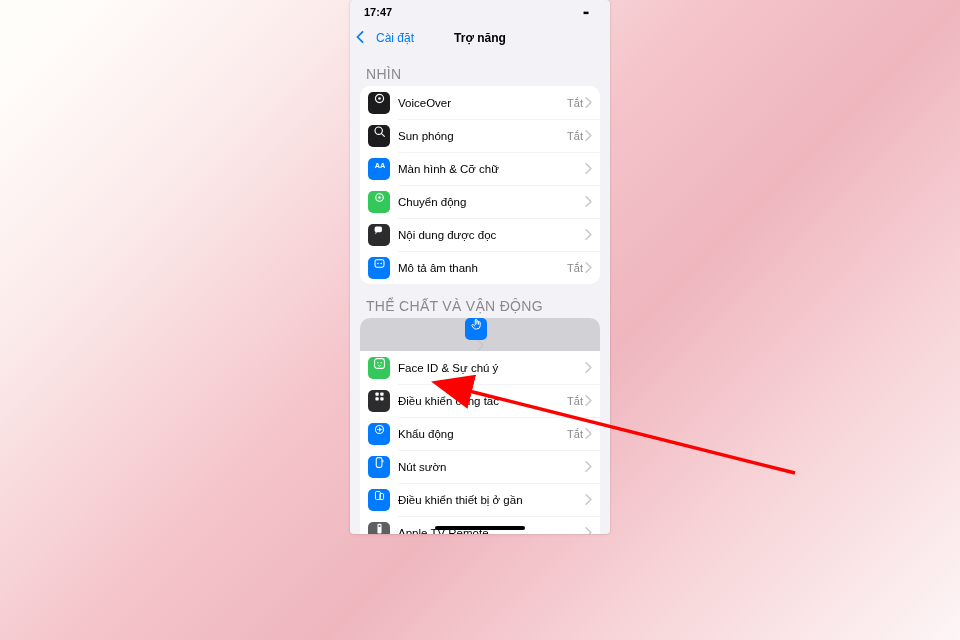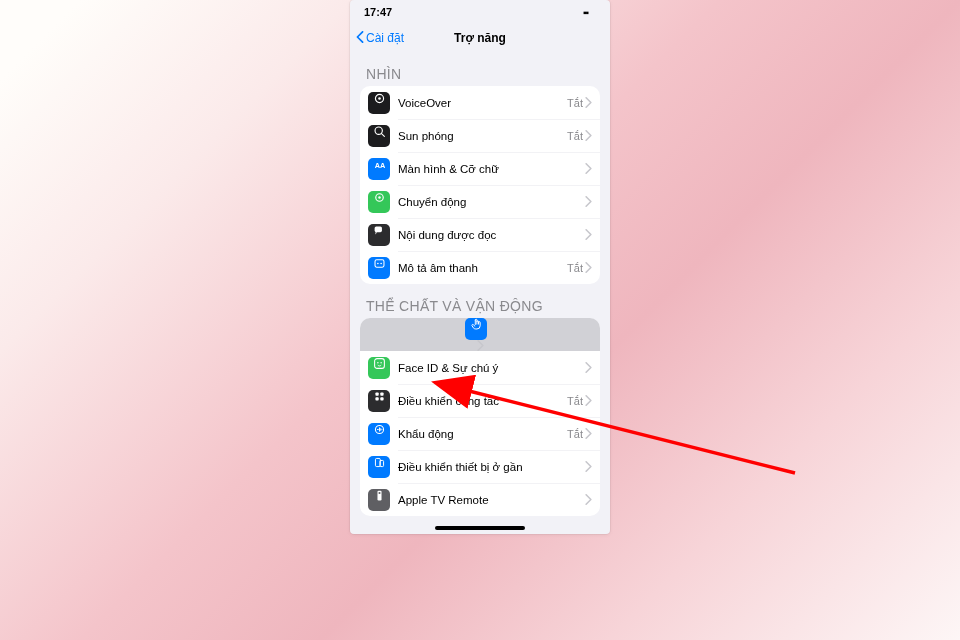--- a/index.html
+++ b/index.html
@@ -20,21 +20,21 @@
   
   .status { height:24px; display:flex; align-items:center; justify-content:space-between;
             padding:0 14px; font-size:11px; font-weight:600; color:#000;}
   .status-icons { display:flex; gap:4px; align-items:center; font-size:10px;}
   .sig { letter-spacing:-1px;}
   .wifi-ic,.batt-ic{display:inline-block;}
   .wifi-ic svg,.batt-ic svg{display:block;}
   
   .nav { height:28px; display:flex; align-items:center; justify-content:center;
          position:relative; font-size:12px;}
-  .back { position:absolute; left:6px; display:flex; align-items:flex-start; gap:2px;
+  .back { position:absolute; left:6px; display:flex; align-items:flex-start; gap:12px;
           color:#007aff; font-size:12px; }
   .back svg{display:block;}
   .title { font-weight:600; color:#000; }
   
   .content{ flex:1; overflow:hidden; padding:0 10px 0 10px;}
   .sect-h { font-size:14px; color:#8a8a8e; letter-spacing:.3px; padding:14px 6px 4px 6px;}
   .group { background:#fff; border-radius:10px; overflow:hidden; }
   .row { display:flex; align-items:center; height:33px; padding:0 8px 0 8px; position:relative;}
   .row + .row::before{
     content:""; position:absolute; left:38px; right:0; top:0; height:1px;
@@ -246,20 +246,34 @@
         <span class="value">Tắt</span>
         <span class="chev">
             <svg viewBox="0 0 8 14">
               <path d="M1 1l6 6-6 6" fill="none" stroke="currentColor" stroke-width="2" stroke-linecap="round" stroke-linejoin="round"></path>
             </svg>
           </span>
       </div>
       <div class="row">
         <span class="icon-box c-blue">
             <svg viewBox="0 0 16 16">
+              <rect x="4" y="2" width="7" height="12" rx="2" fill="none" stroke="#fff" stroke-width="1.3"></rect>
+              <rect x="11.5" y="5" width="1.3" height="3" rx="0.6" fill="#fff"></rect>
+            </svg>
+          </span>
+        <span class="label">Nút sườn</span>
+        <span class="chev">
+            <svg viewBox="0 0 8 14">
+              <path d="M1 1l6 6-6 6" fill="none" stroke="currentColor" stroke-width="2" stroke-linecap="round" stroke-linejoin="round"></path>
+            </svg>
+          </span>
+      </div>
+      <div class="row">
+        <span class="icon-box c-blue">
+            <svg viewBox="0 0 16 16">
               <rect x="3" y="3" width="6" height="10" rx="1.5" fill="none" stroke="#fff" stroke-width="1.2"></rect>
               <rect x="8.5" y="5.5" width="4.5" height="7.5" rx="1.2" fill="none" stroke="#fff" stroke-width="1.2"></rect>
             </svg>
           </span>
         <span class="label">Điều khiển thiết bị ở gần</span>
         <span class="chev">
             <svg viewBox="0 0 8 14">
               <path d="M1 1l6 6-6 6" fill="none" stroke="currentColor" stroke-width="2" stroke-linecap="round" stroke-linejoin="round"></path>
             </svg>
           </span>

